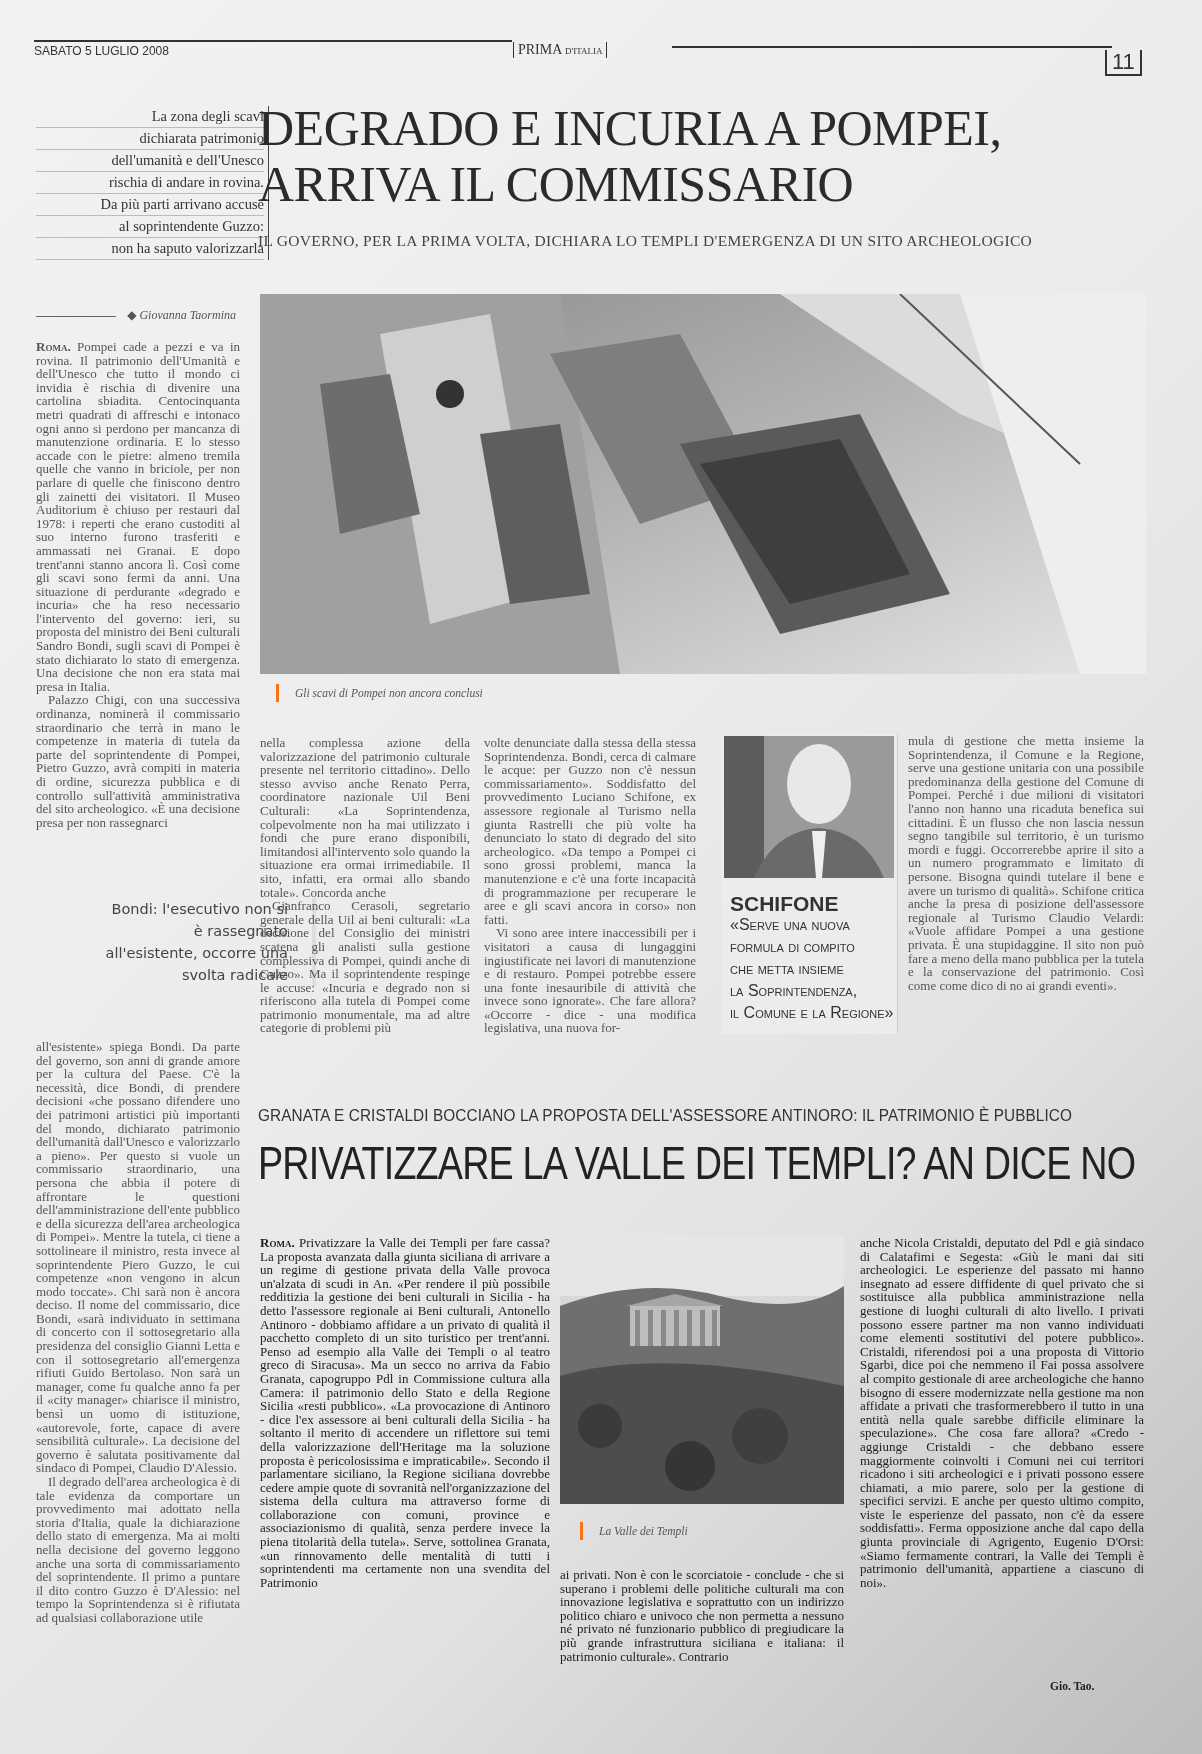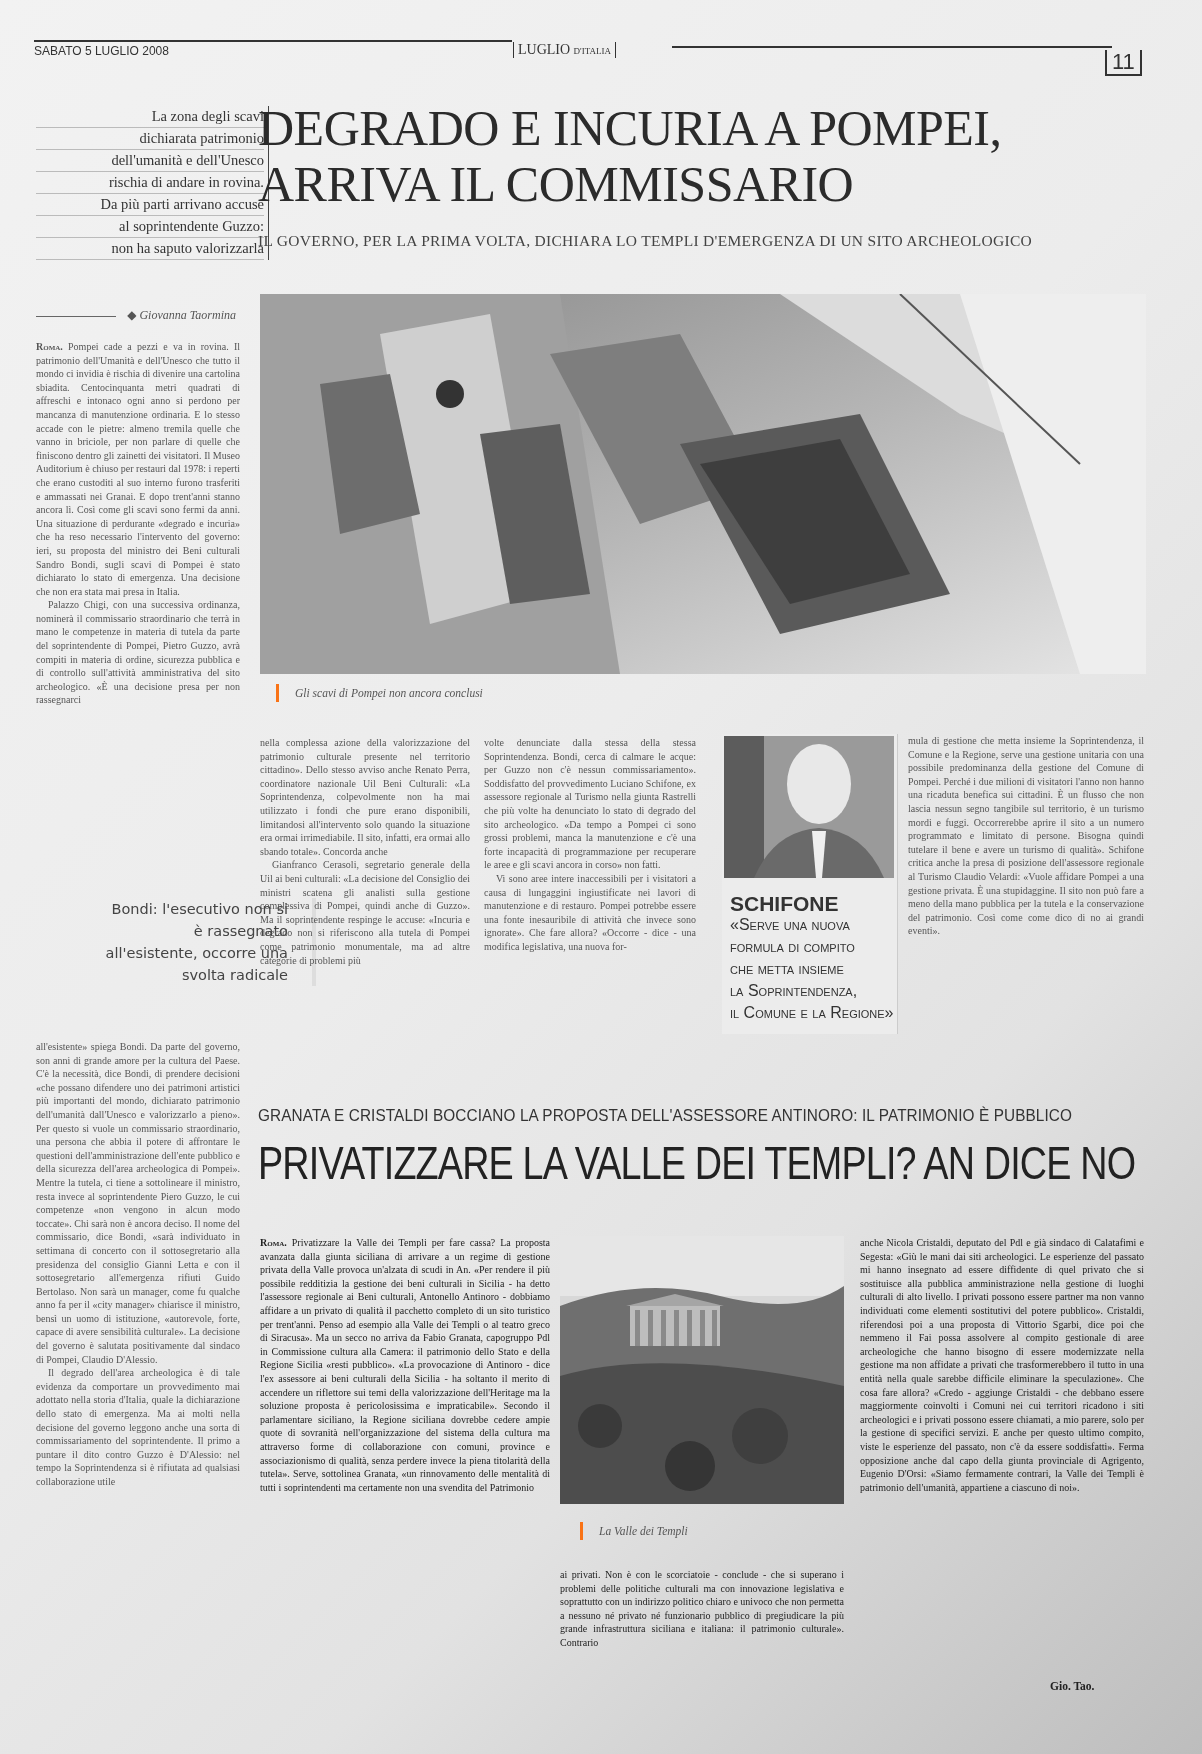--- a/index.html
+++ b/index.html
@@ -13,21 +13,21 @@
   .mast-name small{font-size:9px;}
   .mast-page{position:absolute;left:1105px;top:50px;font-family:"Liberation Sans",sans-serif;font-size:22px;border-left:2px solid #333;border-right:2px solid #333;border-bottom:2px solid #333;padding:0 5px;line-height:24px;color:#333;}
   
   .summary{position:absolute;left:36px;top:106px;width:228px;text-align:right;font-size:14.5px;line-height:21px;color:#333;border-right:1.5px solid #444;padding-right:4px;}
   .summary div{border-bottom:1px solid #bbb;}
   
   .h1{position:absolute;left:258px;top:100px;font-size:50px;line-height:56px;color:#2b2b2b;letter-spacing:-0.5px;white-space:nowrap;}
   .kicker1{position:absolute;left:258px;top:232px;font-size:15.5px;color:#444;letter-spacing:0.3px;white-space:nowrap;}
   .byline{position:absolute;left:36px;top:308px;width:200px;text-align:right;font-style:italic;font-size:12px;color:#555;}
   .byline-rule{position:absolute;left:36px;top:316px;width:80px;height:1px;background:#666;}
-  .col{position:absolute;font-size:10px;line-height:13.6px;text-align:justify;color:#555;}
+  .col{position:absolute;font-size:13px;line-height:13.6px;text-align:justify;color:#555;}
   .col.dark{color:#222;}
   .col p{margin:0;text-indent:12px;}
   .col p.first{text-indent:0;}
   .sc{font-variant:small-caps;font-weight:bold;}
   
   .photo{position:absolute;overflow:hidden;}
   .caption{position:absolute;font-style:italic;font-size:11.5px;color:#555;padding-left:16px;border-left:3px solid #f97316;line-height:18px;}
   .pull{position:absolute;left:60px;top:898px;width:188px;text-align:right;font-family:"DejaVu Sans",sans-serif;font-size:14.5px;line-height:22px;color:#444;border-right:4px solid #ddd;padding-right:24px;margin-left:40px;}
   .quote-box{position:absolute;left:722px;top:734px;width:175px;height:300px;background:#ececec;border-right:1px solid #ccc;}
   .quote-name{position:absolute;left:730px;top:892px;font-family:"Liberation Sans",sans-serif;font-weight:bold;font-size:21px;color:#333;}
@@ -35,21 +35,21 @@
   .kicker2{position:absolute;left:258px;top:1106px;font-family:"Liberation Sans",sans-serif;font-size:16.5px;color:#333;letter-spacing:0.1px;white-space:nowrap;transform:scaleX(0.93);transform-origin:left;}
   .h2{position:absolute;left:258px;top:1138px;font-family:"Liberation Sans",sans-serif;font-size:46px;line-height:50px;color:#222;letter-spacing:-1px;white-space:nowrap;transform:scaleX(0.82);transform-origin:left;}
   .sign{position:absolute;left:1050px;top:1680px;font-weight:bold;font-size:11.5px;color:#222;}
 </style>
 </head>
 <body>
 
 <div class="mast-line" style="left:34px;top:40px;width:478px;"></div>
 <div class="mast-line" style="left:672px;top:46px;width:440px;"></div>
 <div class="mast-date">SABATO 5 LUGLIO 2008</div>
-<div class="mast-name"><span>LUGLIO</span> <small>D'ITALIA</small></div>
+<div class="mast-name"><span>PRIMA</span> <small>D'ITALIA</small></div>
 <div class="mast-page">11</div>
 
 <div class="summary">
   <div>La zona degli scavi</div>
   <div>dichiarata patrimonio</div>
   <div>dell'umanità e dell'Unesco</div>
   <div>rischia di andare in rovina.</div>
   <div>Da più parti arrivano accuse</div>
   <div>al soprintendente Guzzo:</div>
   <div>non ha saputo valorizzarla</div>

